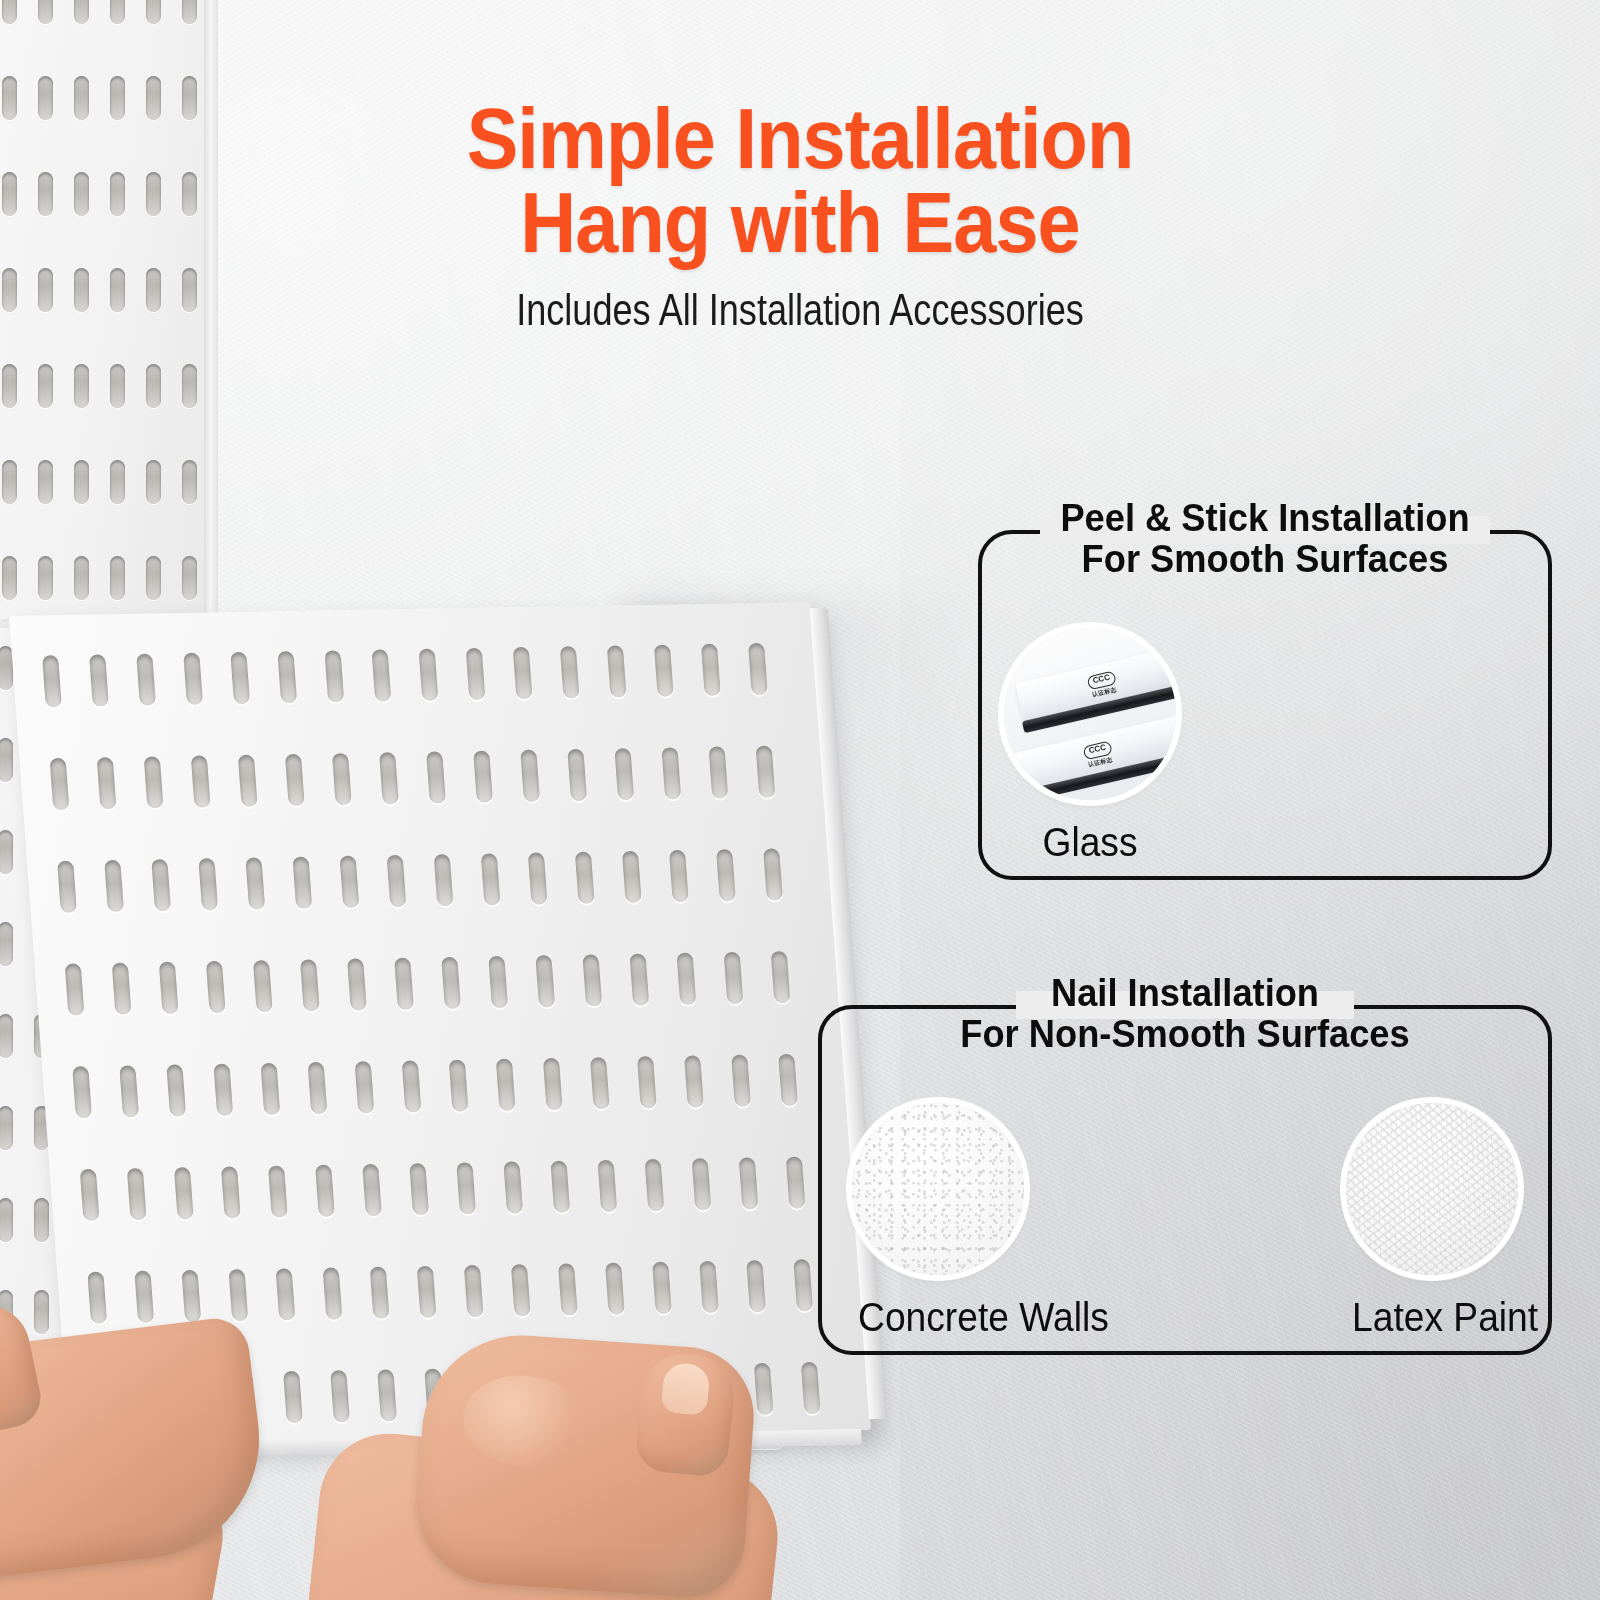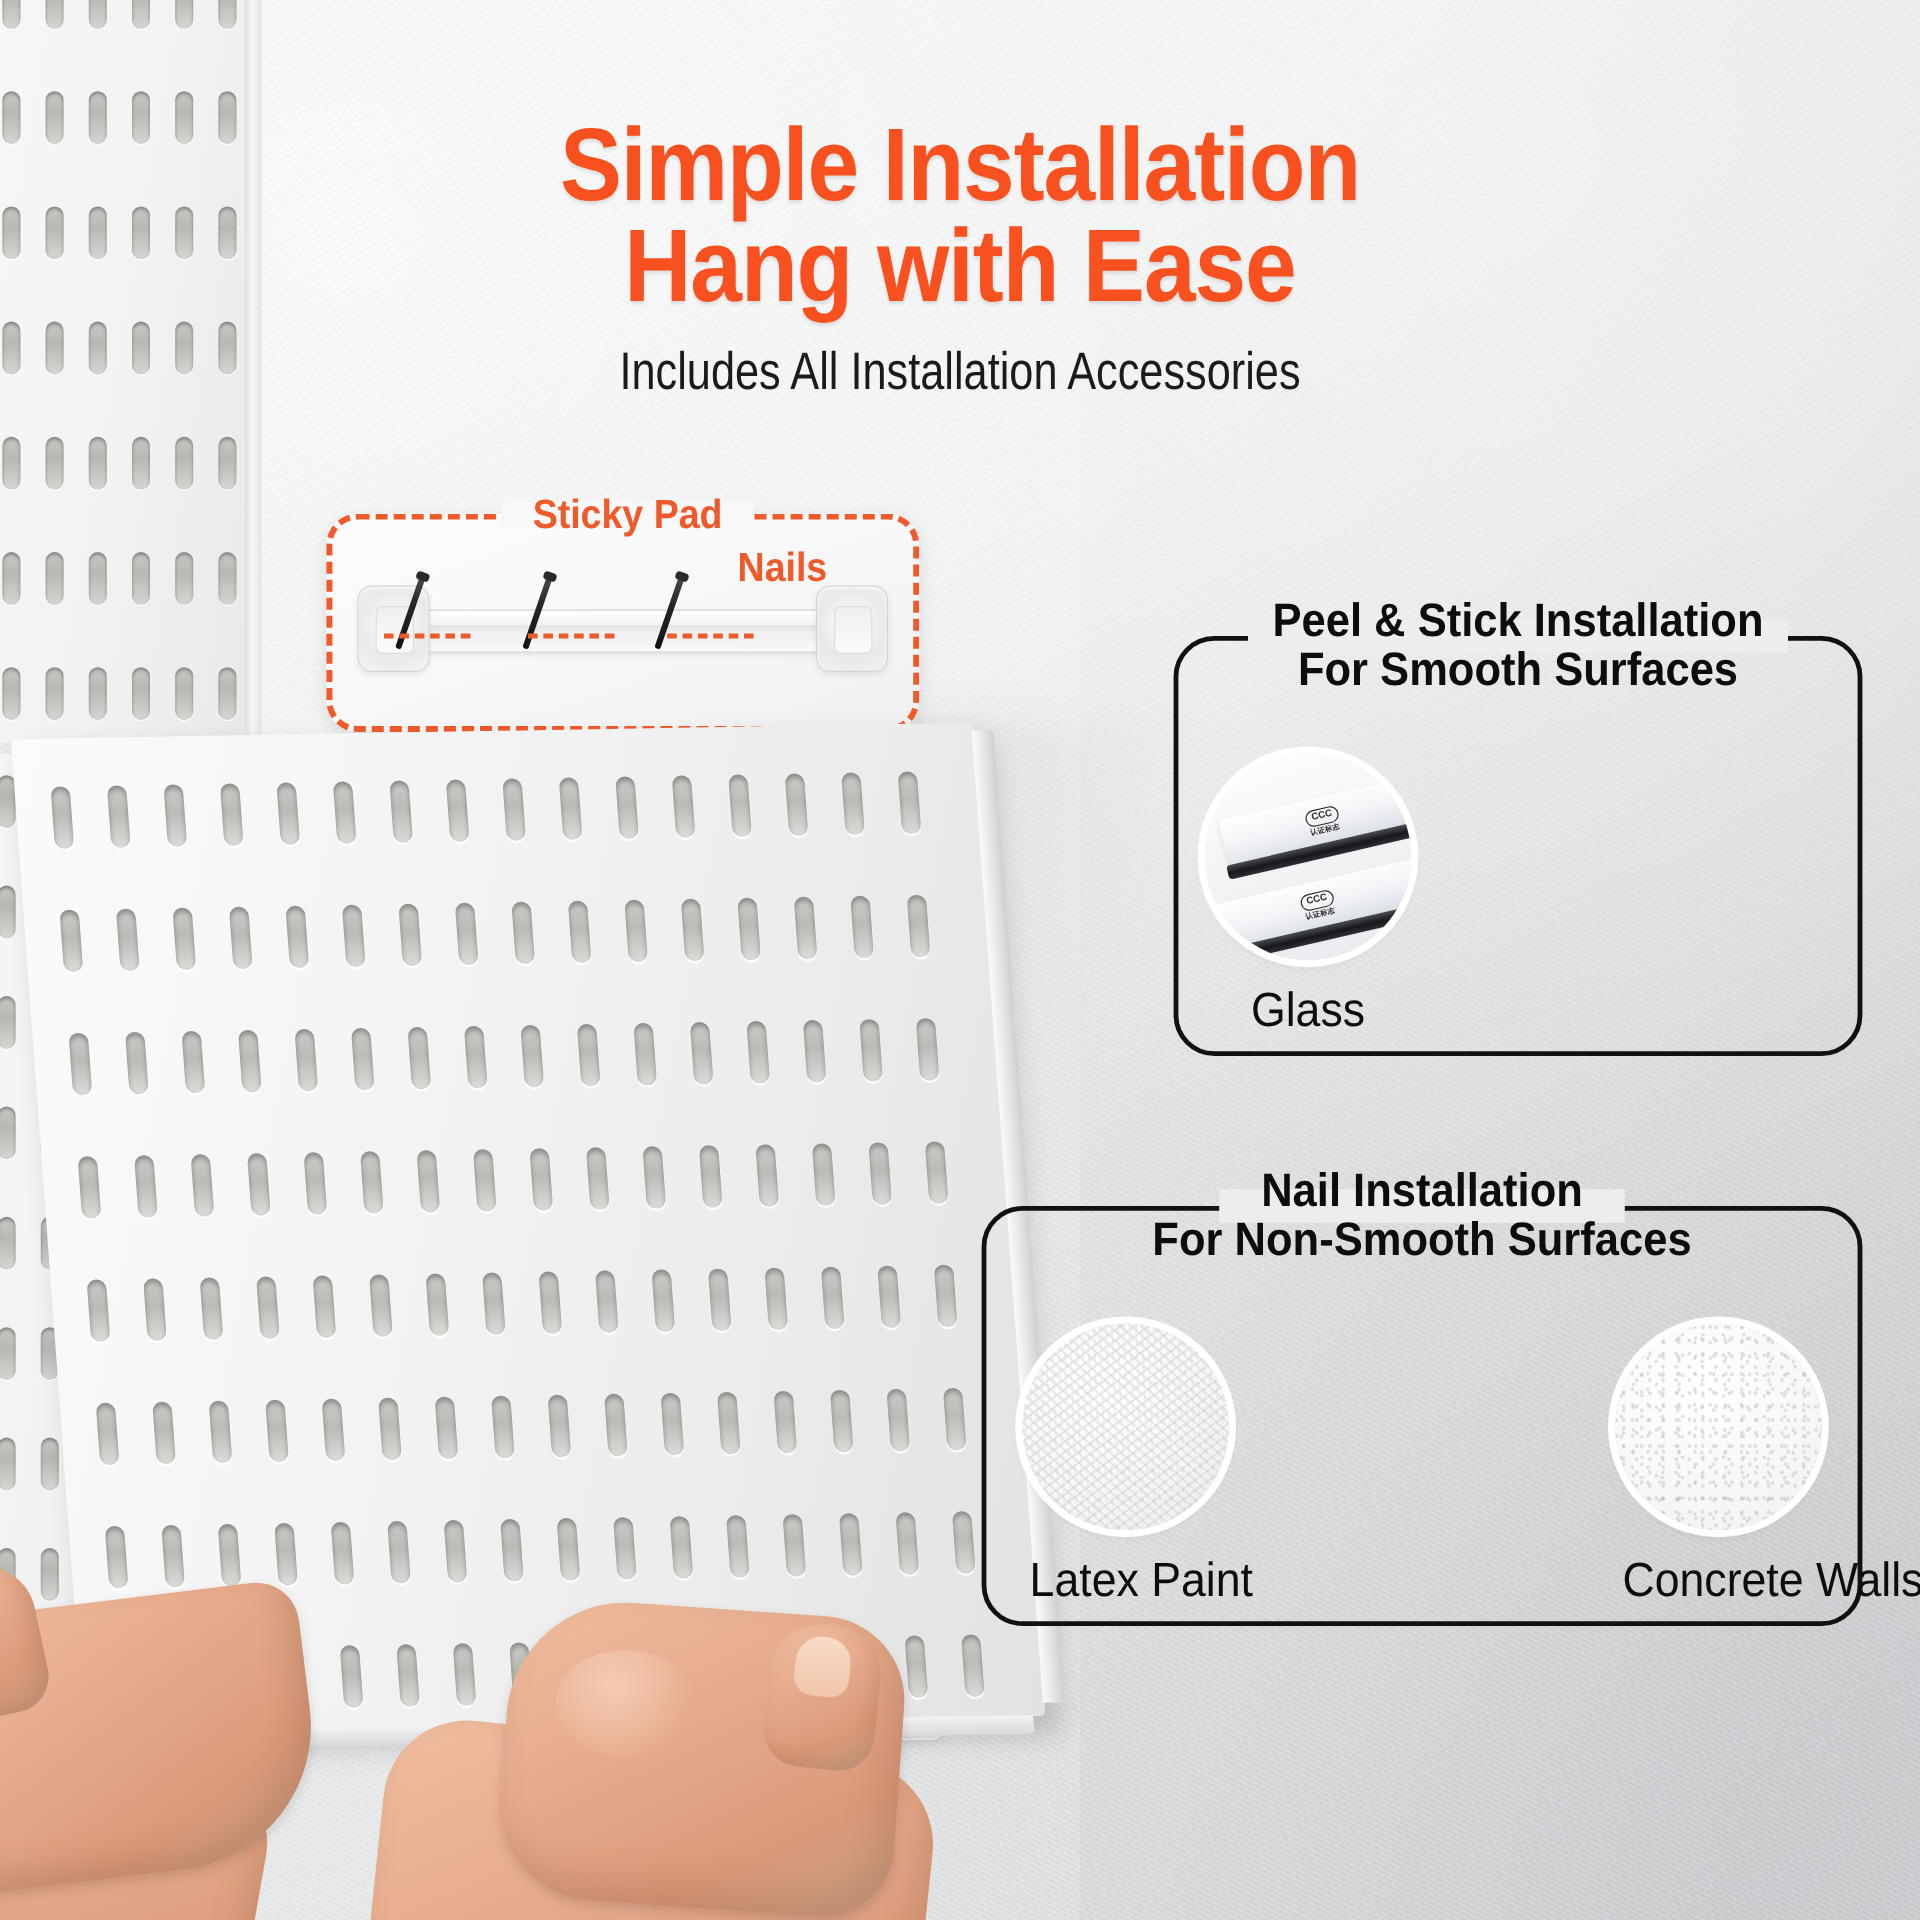--- a/index.html
+++ b/index.html
@@ -476,41 +476,20 @@
         <div class="slot" style="left: 186px; top: 938px;"></div>
       </div>
   </div>
 
   <div class="headline">
     <span class="l1">Simple Installation</span>
     <span class="l2">Hang with Ease</span>
   </div>
   <div class="subhead">Includes All Installation Accessories</div>
 
-  <div class="pad-wrap">
-    <div class="pad-card"></div>
-
-    <div class="hanger">
-      <div class="hanger-bar"></div>
-      <div class="hanger-cap l"></div>
-      <div class="hanger-cap r"></div>
-      <div class="nail" style="left:52px;top:-6px;height:64px;transform:rotate(19deg);"></div>
-      <div class="nail" style="left:158px;top:-6px;height:64px;transform:rotate(19deg);"></div>
-      <div class="nail" style="left:268px;top:-6px;height:64px;transform:rotate(19deg);"></div>
-    </div>
-
-    <div class="dashline" style="left:48px;top:100px;width:72px;"></div>
-    <div class="dashline" style="left:168px;top:100px;width:72px;"></div>
-    <div class="dashline" style="left:284px;top:100px;width:72px;"></div>
-
-    <div class="pad-dash"></div>
-    <div class="pad-dash-mask"></div>
-    <div class="pad-label">Sticky Pad</div>
-    <div class="nails-label">Nails</div>
-  </div>
 
   <div class="wall-mount"></div>
 
   <div class="panel-wrap">
     <div class="panel-face">
       <div class="slotgrid" id="slots-product">
           <div class="pslot" style="left: 30px; top: 40px;"></div>
           <div class="pslot" style="left: 77px; top: 40px;"></div>
           <div class="pslot" style="left: 124px; top: 40px;"></div>
           <div class="pslot" style="left: 171px; top: 40px;"></div>
@@ -691,23 +670,23 @@
   <div class="infopanel" style="left:818px;top:1005px;width:734px;height:350px;">
     <div class="ip-border"></div>
     <div class="ip-title-mask" style="left:198px;width:338px;"></div>
     <div class="ip-title" style="top:-32px;font-size:39px;">
       <span class="t1">Nail Installation</span>
       <span class="t2">For Non-Smooth Surfaces</span>
     </div>
 
     <div class="circles" style="left:34px;top:98px;width:666px;">
       <div class="citem">
+        <div class="cimg tex-concrete"></div>
+        <div class="clabel">Concrete Walls</div>
+      </div>
+      <div class="citem">
         <div class="cimg tex-latex"></div>
         <div class="clabel">Latex Paint</div>
       </div>
-      <div class="citem">
-        <div class="cimg tex-concrete"></div>
-        <div class="clabel">Concrete Walls</div>
-      </div>
     </div>
   </div>
 
 </div>
 
 </body></html>

